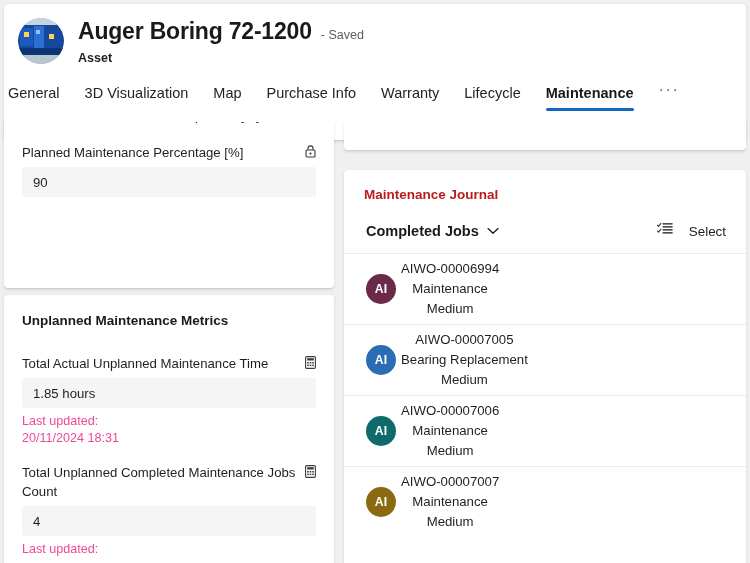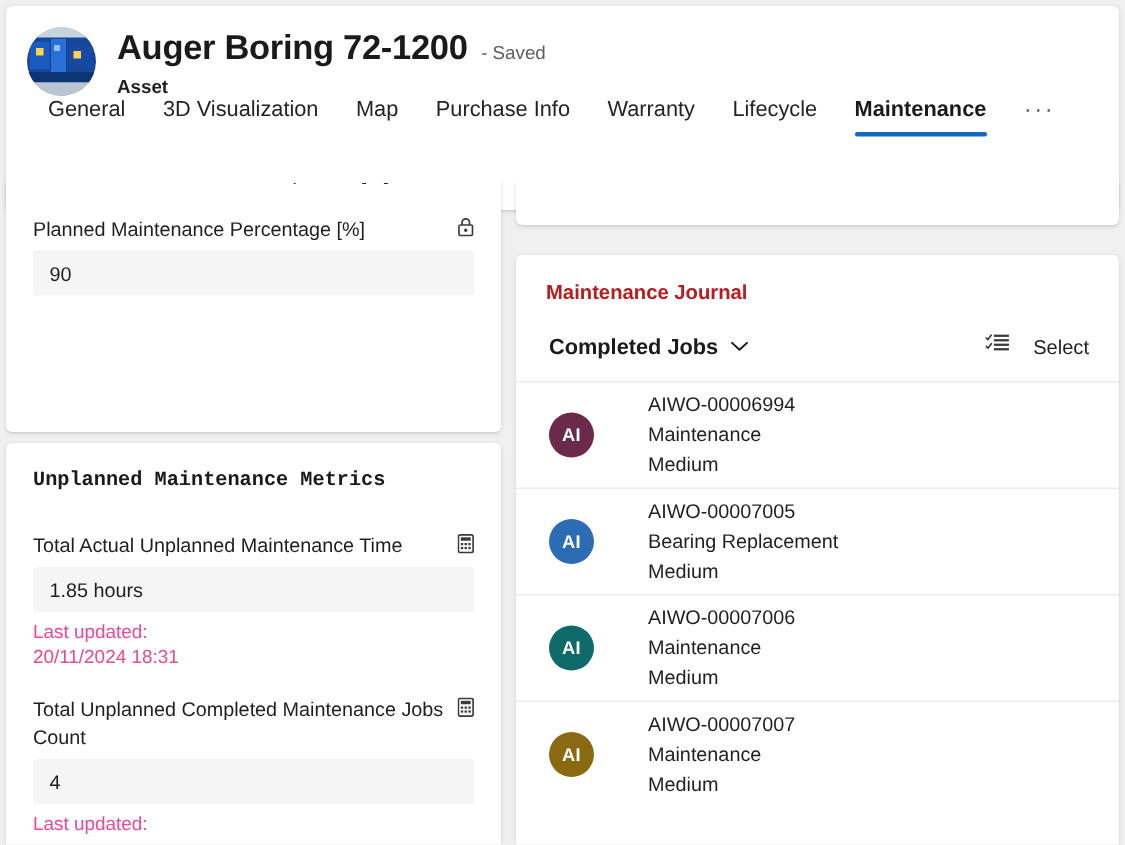--- a/index.html
+++ b/index.html
@@ -65,22 +65,23 @@
   .entity-type {
     font-size: 12.5px;
     color: #201f1e;
     font-weight: bold;
     margin-top: 7px;
   }
 
   
   .tabs {
     display: flex;
-    align-items: flex-start;
-    padding-left: 28px;
+    align-items: flex-end;
+    padding-left: 4px;
+    margin-top: 12px;
     height: 34px;
   }
   .tab {
     position: relative;
     font-size: 14.5px;
     color: #252423;
     padding: 0 0 10px 0;
     margin-right: 25px;
     cursor: pointer;
     white-space: nowrap;
@@ -143,21 +144,20 @@
     width: 330px;
     height: 290px;
     padding: 14px 18px 0 18px;
     overflow: hidden;
   }
   .section-title {
     font-size: 13.5px;
     font-weight: bold;
     color: #1b1a19;
     margin: 4px 0 0 0;
-    font-family: Liberation Mono, monospace;
   }
   .field { margin-top: 18px; }
   .field-label {
     display: flex;
     align-items: flex-start;
     font-size: 13.2px;
     color: #201f1e;
     line-height: 1.45;
     margin-bottom: 5px;
   }
@@ -253,21 +253,21 @@
     border-radius: 50%;
     flex: 0 0 30px;
     color: #ffffff;
     font-size: 12.2px;
     font-weight: bold;
     display: flex;
     align-items: center;
     justify-content: center;
     letter-spacing: 0.2px;
   }
-  .job-info { margin-left: 36px; line-height: 1.53; }
+  .job-info { margin-left: 5px; line-height: 1.53; text-align: center; }
   .job-id { font-size: 13.2px; color: #201f1e; }
   .job-type { font-size: 13.2px; color: #201f1e; }
   .job-priority { font-size: 13.2px; color: #201f1e; }
 </style>
 </head>
 <body>
 
 <div id="app">
 
   <div class="header">

